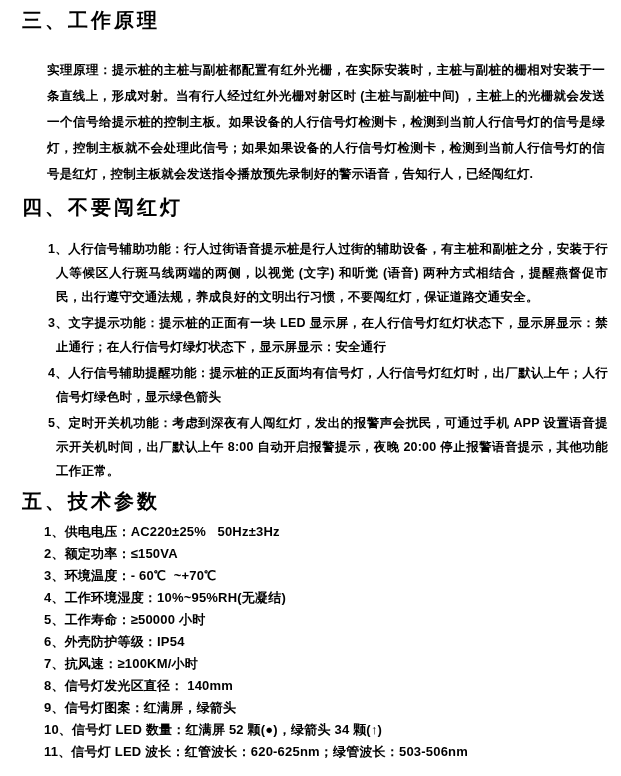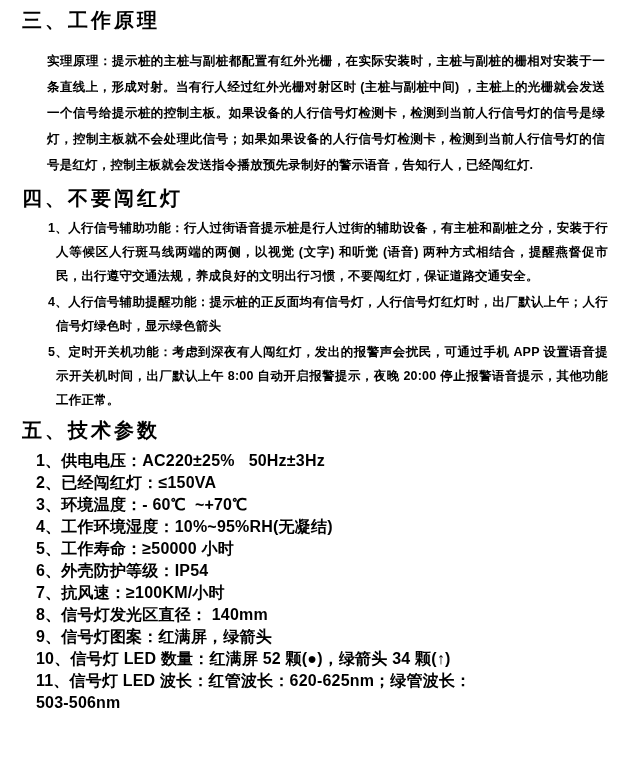--- a/index.html
+++ b/index.html
@@ -24,77 +24,78 @@
   }
   .sec-heading {
     font-family: "Liberation Serif", serif;
     font-weight: bold;
     font-size: 20px;
     line-height: 24px;
     letter-spacing: 3px;
     margin: 0;
   }
   .principle-para {
-    margin: 16px 0 0 25px;
+    margin: 25px 0 0 25px;
     width: 558px;
     font-size: 12.5px;
     line-height: 26px;
     letter-spacing: 0.2px;
     text-align: justify;
     white-space: pre-wrap;
   }
   .sec2 { margin-top: 8px; }
   .sec3 { margin-top: 6px; }
-  .func-list { margin-top: 6px; }
+  .func-list { margin-top: 18px; }
   .func-item {
     margin-left: 26px;
     padding-left: 8px;
     text-indent: -8px;
     width: 552px;
     font-size: 12.5px;
     line-height: 24px;
     letter-spacing: 0.2px;
     text-align: justify;
     margin-bottom: 2px;
     white-space: pre-wrap;
   }
   .param-list { margin-top: 8px; }
   .param-item {
-    margin-left: 14px;
-    font-size: 16px;
+    margin-left: 22px;
+    font-size: 13px;
     line-height: 22px;
     letter-spacing: 0.2px;
     white-space: pre-wrap;
   }
   .num { white-space: pre-wrap; }
 </style>
 </head>
 <body>
 
 <div class="page">
 
   <div>
     <h1 class="sec-heading">三、工作原理</h1>
     <div class="principle-para">实理原理：提示桩的主桩与副桩都配置有红外光栅，在实际安装时，主桩与副桩的栅相对安装于一条直线上，形成对射。当有行人经过红外光栅对射区时 (主桩与副桩中间) ，主桩上的光栅就会发送一个信号给提示桩的控制主板。如果设备的人行信号灯检测卡，检测到当前人行信号灯的信号是绿灯，控制主板就不会处理此信号；如果如果设备的人行信号灯检测卡，检测到当前人行信号灯的信号是红灯，控制主板就会发送指令播放预先录制好的警示语音，告知行人，已经闯红灯.</div>
   </div>
 
   <div class="sec2">
     <h1 class="sec-heading">四、不要闯红灯</h1>
     <div class="func-list">
       <div class="func-item"><span class="num">1、</span><span>人行信号辅助功能：行人过街语音提示桩是行人过街的辅助设备，有主桩和副桩之分，安装于行人等候区人行斑马线两端的两侧，以视觉 (文字) 和听觉 (语音) 两种方式相结合，提醒燕督促市民，出行遵守交通法规，养成良好的文明出行习惯，不要闯红灯，保证道路交通安全。</span></div>
+      <div class="func-item"><span class="num">3、</span><span>文字提示功能：提示桩的正面有一块 LED 显示屏，在人行信号灯红灯状态下，显示屏显示：禁止通行；在人行信号灯绿灯状态下，显示屏显示：安全通行</span></div>
       <div class="func-item"><span class="num">4、</span><span>人行信号辅助提醒功能：提示桩的正反面均有信号灯，人行信号灯红灯时，出厂默认上午；人行信号灯绿色时，显示绿色箭头</span></div>
       <div class="func-item"><span class="num">5、</span><span>定时开关机功能：考虑到深夜有人闯红灯，发出的报警声会扰民，可通过手机 APP 设置语音提示开关机时间，出厂默认上午 8:00 自动开启报警提示，夜晚 20:00 停止报警语音提示，其他功能工作正常。</span></div>
     </div>
   </div>
 
   <div class="sec3">
     <h1 class="sec-heading">五、技术参数</h1>
     <div class="param-list">
       <div class="param-item"><span class="num">1、</span><span>供电电压：AC220±25%   50Hz±3Hz</span></div>
-      <div class="param-item"><span class="num">2、</span><span>已经闯红灯：≤150VA</span></div>
+      <div class="param-item"><span class="num">2、</span><span>额定功率：≤150VA</span></div>
       <div class="param-item"><span class="num">3、</span><span>环境温度：- 60℃  ~+70℃</span></div>
       <div class="param-item"><span class="num">4、</span><span>工作环境湿度：10%~95%RH(无凝结)</span></div>
       <div class="param-item"><span class="num">5、</span><span>工作寿命：≥50000 小时</span></div>
       <div class="param-item"><span class="num">6、</span><span>外壳防护等级：IP54</span></div>
       <div class="param-item"><span class="num">7、</span><span>抗风速：≥100KM/小时</span></div>
       <div class="param-item"><span class="num">8、</span><span>信号灯发光区直径： 140mm</span></div>
       <div class="param-item"><span class="num">9、</span><span>信号灯图案：红满屏，绿箭头</span></div>
       <div class="param-item"><span class="num">10、</span><span>信号灯 LED 数量：红满屏 52 颗(●)，绿箭头 34 颗(↑)</span></div>
       <div class="param-item"><span class="num">11、</span><span>信号灯 LED 波长：红管波长：620-625nm；绿管波长：503-506nm</span></div>
 

